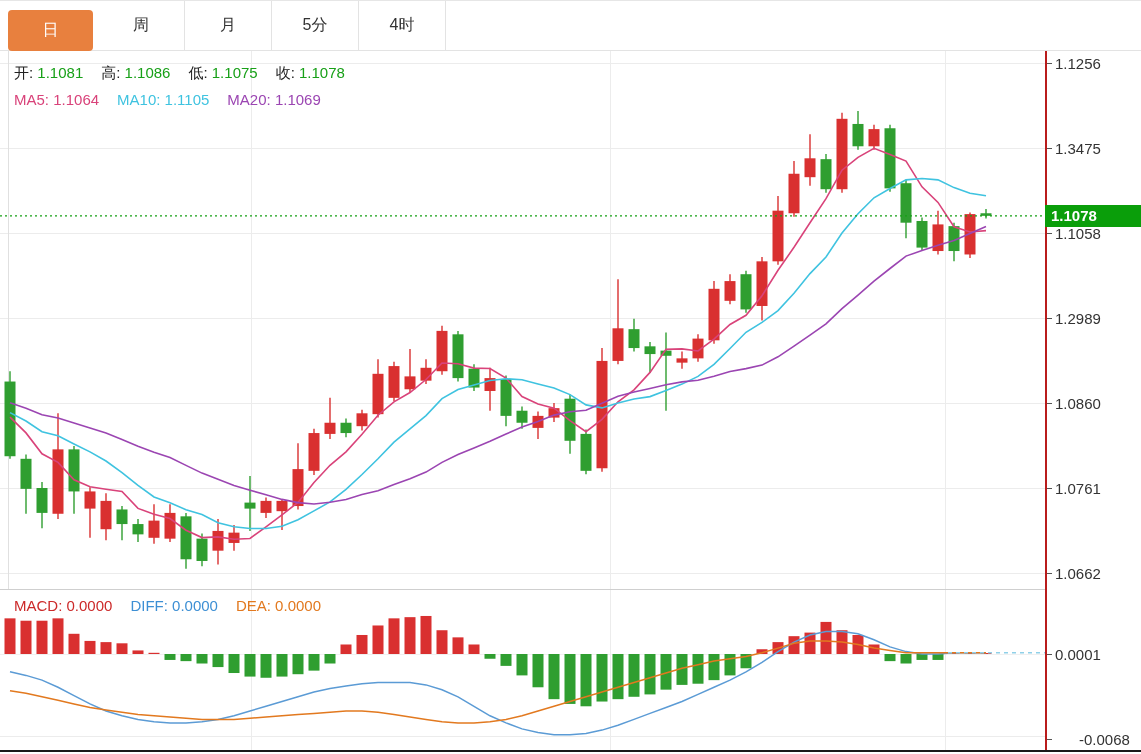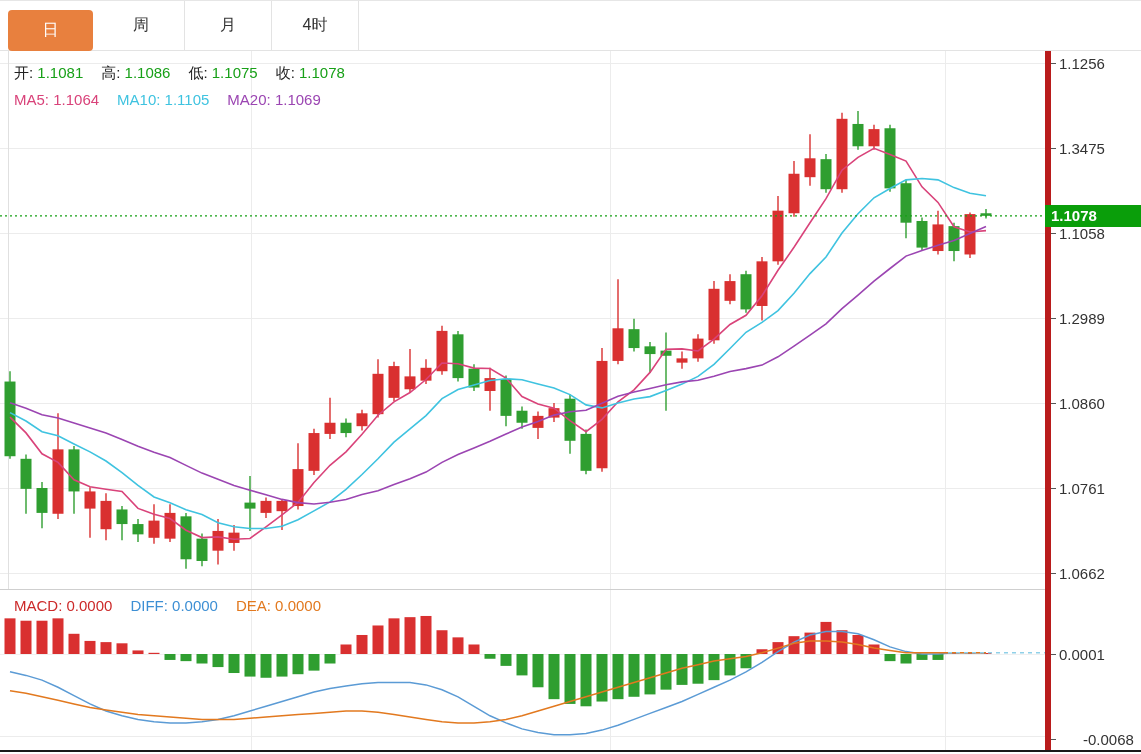--- a/index.html
+++ b/index.html
@@ -15,21 +15,21 @@
                background:#e8803e; color:#fff;}
   
   .chart {position:absolute; top:50px; left:0; width:1141px; height:704px;}
   .chart svg {position:absolute; left:0;}
   #main-svg {top:0;}
   #macd-svg {top:538px;}
   .divider {position:absolute; top:538px; left:0; width:1141px; height:1px; background:#cfcfcf;}
   .bottomline {position:absolute; top:699px; left:0; width:1141px; height:2px; background:#1a1a1a;}
   
   .axis {position:absolute; left:1045px; top:0; width:96px; height:699px;
-         border-left:6px solid #b91c1c; box-sizing:border-box; background:#fff;padding-left:24px;}
+         border-left:2px solid #b91c1c; box-sizing:border-box; background:#fff;padding-left:24px;}
   .tick {position:absolute; left:8px; font-size:15px; color:#333; transform:translateY(-50%);
          white-space:nowrap;}
   .tickline {position:absolute; left:0; width:5px; height:1px; background:#555;}
   .pricetag {position:absolute; left:1045px; top:154px; width:96px; height:22px;
              background:#0a9e0a; color:#fff; font-size:15px; font-weight:bold;
              line-height:22px; padding-left:6px; box-sizing:border-box;}
   
   .legend {position:absolute; font-size:15px; white-space:nowrap; z-index:5;}
   #ohlc-legend {top:13px; left:14px;}
   #ma-legend {top:40px; left:14px;}
@@ -39,20 +39,21 @@
   .legend .val {color:#18a018;}
 </style>
 </head>
 <body>
 
 <div id="app">
   <div class="tabbar">
       <div class="tab active">日</div>
       <div class="tab">周</div>
       <div class="tab">月</div>
+      <div class="tab">5分</div>
       <div class="tab">4时</div>
     </div>
 
   <div class="chart">
     <svg id="main-svg" width="1045" height="538">
         <g shape-rendering="crispEdges">
           <line x1="0" y1="12" x2="1045" y2="12" stroke="#ececec" stroke-width="1"></line>
           <line x1="0" y1="97" x2="1045" y2="97" stroke="#ececec" stroke-width="1"></line>
           <line x1="0" y1="182" x2="1045" y2="182" stroke="#ececec" stroke-width="1"></line>
           <line x1="0" y1="267" x2="1045" y2="267" stroke="#ececec" stroke-width="1"></line>

